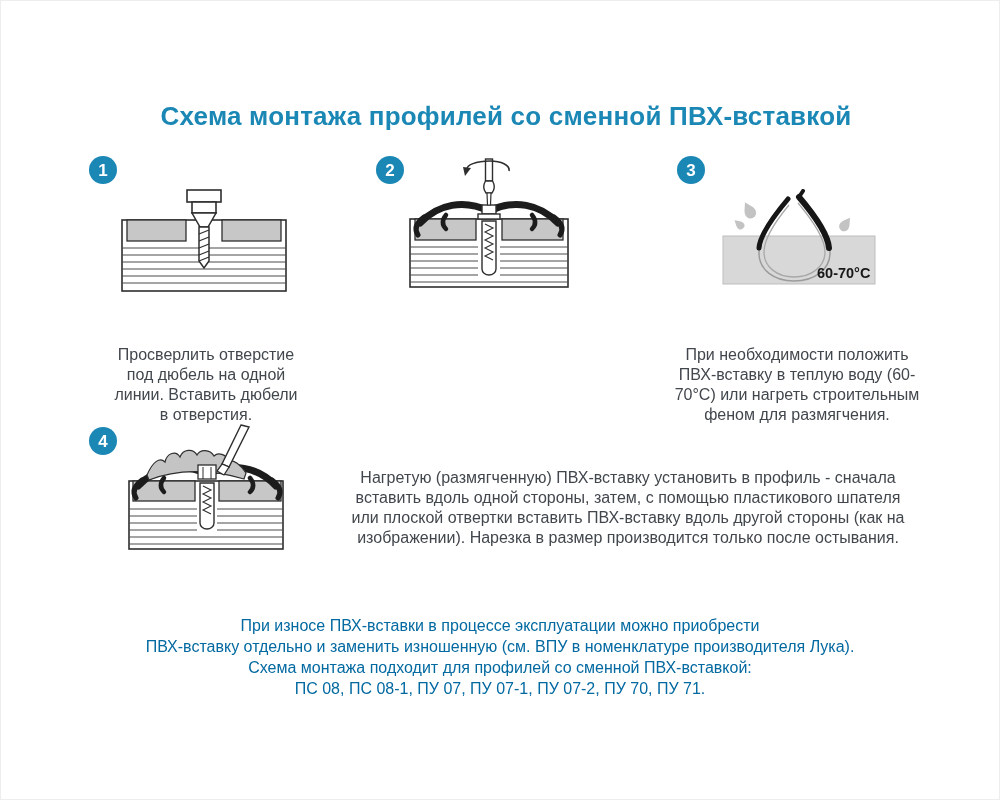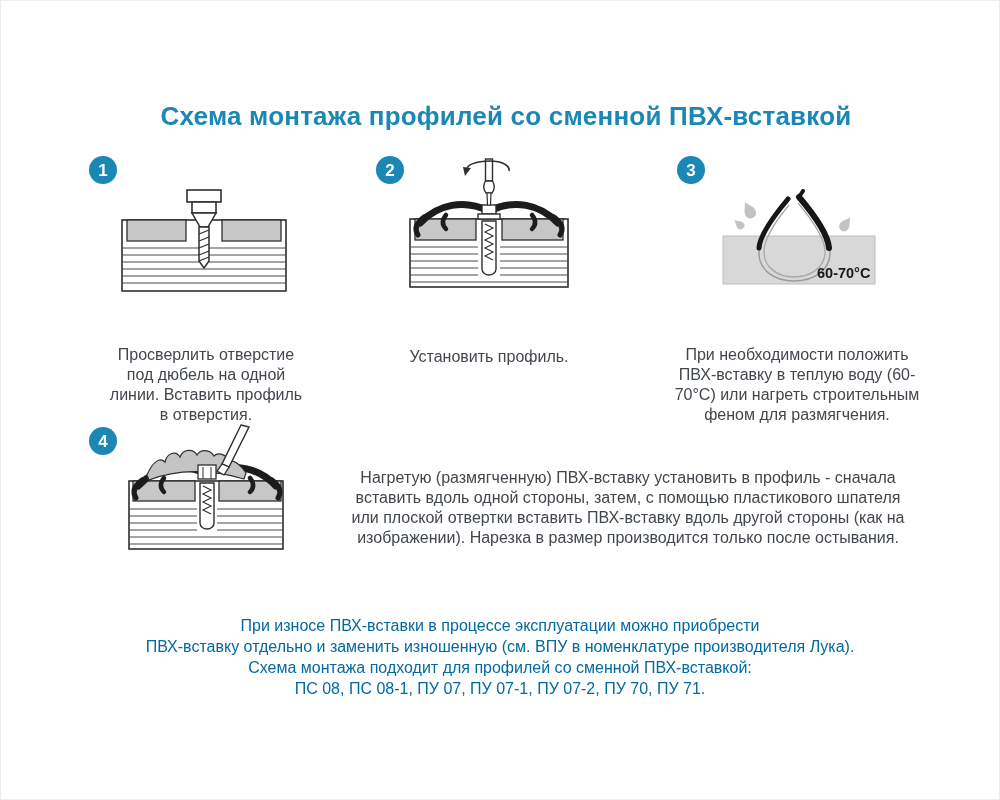--- a/index.html
+++ b/index.html
@@ -84,21 +84,21 @@
     <rect x="8" y="31" width="59" height="21" fill="#c7c7c7" stroke="#2e2e2e" stroke-width="1.3"></rect>
     <rect x="103" y="31" width="59" height="21" fill="#c7c7c7" stroke="#2e2e2e" stroke-width="1.3"></rect>
     <rect x="68" y="1" width="34" height="12" fill="#ffffff" stroke="#2e2e2e" stroke-width="1.6"></rect>
     <rect x="73" y="13" width="24" height="11" fill="#ffffff" stroke="#2e2e2e" stroke-width="1.6"></rect>
     <polygon points="73,24 97,24 89,38 81,38" fill="#ffffff" stroke="#2e2e2e" stroke-width="1.5"></polygon>
     <path d="M80,38 L90,38 L90,72 L85,79 L80,72 Z" fill="#ffffff" stroke="#2e2e2e" stroke-width="1.5"></path>
     <path d="M80,45 L90,41 M80,52 L90,48 M80,59 L90,55 M80,66 L90,62 M80,72 L90,68" stroke="#2e2e2e" stroke-width="1.2" fill="none"></path>
   </svg>
   <p class="caption caption-1">Просверлить отверстие
 под дюбель на одной
-линии. Вставить профиль
+линии. Вставить дюбели
 в отверстия.</p>
 
   <div class="badge badge-2">2</div>
   <svg class="illus illus-2" width="170" height="137" viewBox="0 0 170 137">
     <rect x="6" y="63" width="158" height="68" fill="#ffffff" stroke="#2e2e2e" stroke-width="1.6"></rect>
     <path d="M6,91 H164 M6,98 H164 M6,105 H164 M6,112 H164 M6,119 H164 M6,126 H164" stroke="#4a4a4a" stroke-width="1" fill="none"></path>
     <rect x="11" y="63" width="61" height="21" fill="#c7c7c7" stroke="#2e2e2e" stroke-width="1.3"></rect>
     <rect x="98" y="63" width="61" height="21" fill="#c7c7c7" stroke="#2e2e2e" stroke-width="1.3"></rect>
     <rect x="74" y="85" width="22" height="36" fill="#ffffff" stroke="none"></rect>
     <path d="M78,65 h14 v48 a7,6 0 0 1 -14,0 z" fill="#ffffff" stroke="#2e2e2e" stroke-width="1.4"></path>
@@ -110,21 +110,20 @@
     <path d="M150,61 C158,67 160,73 156,79" stroke="#1c1c1c" stroke-width="5" fill="none" stroke-linecap="round"></path>
     <path d="M128,59 C132,64 132,69 128,73" stroke="#1c1c1c" stroke-width="4.5" fill="none" stroke-linecap="round"></path>
     <rect x="78" y="49" width="14" height="9" fill="#ffffff" stroke="#2e2e2e" stroke-width="1.4"></rect>
     <rect x="74" y="58" width="22" height="5" fill="#ffffff" stroke="#2e2e2e" stroke-width="1.4"></rect>
     <rect x="81.5" y="3" width="7" height="22" fill="#ffffff" stroke="#2e2e2e" stroke-width="1.4"></rect>
     <path d="M81.5,25 C79,29 79,33 82,37 L88,37 C91,33 91,29 88.5,25 Z" fill="#ffffff" stroke="#2e2e2e" stroke-width="1.4"></path>
     <path d="M83,37 L87,37 L86.5,49 L83.5,49 Z" fill="#ffffff" stroke="#2e2e2e" stroke-width="1.2"></path>
     <path d="M105,15 C106,9 97,5 86,5 C72,5 62,9 63,14" fill="none" stroke="#2e2e2e" stroke-width="1.6"></path>
     <polygon points="59,11 67,12 61,20" fill="#2e2e2e"></polygon>
   </svg>
-  <p class="caption caption-2">Установить профиль.</p>
 
   <div class="badge badge-3">3</div>
   <svg class="illus illus-3" width="190" height="105" viewBox="0 0 190 105">
     <rect x="10" y="47" width="152" height="48" fill="#d8d8d8" stroke="#bdbdbd" stroke-width="1"></rect>
     <path d="M75,12 C58,32 46,50 46,64 C46,81 61,92 81,92 C101,92 117,81 117,64 C117,50 104,30 86,10" fill="none" stroke="#9b9b9b" stroke-width="1.5"></path>
     <path d="M76,16 C61,34 51,51 51,63 C51,78 64,88 81,88 C98,88 112,78 112,63 C112,51 101,33 85,14" fill="none" stroke="#a8a8a8" stroke-width="1.3"></path>
     <path d="M75,10 C59,29 47,46 46,59" fill="none" stroke="#161616" stroke-width="5" stroke-linecap="round"></path>
     <path d="M86,8 C103,28 115,46 116,59" fill="none" stroke="#161616" stroke-width="6" stroke-linecap="round"></path>
     <path d="M86,8 L90,2" fill="none" stroke="#161616" stroke-width="4" stroke-linecap="round"></path>
     <path d="M4.5,0 C7,4.5 9,6.5 9,9.5 a4.5,4.5 0 1 1 -9,0 C0,6.5 2,4.5 4.5,0 Z" fill="#c3c3c3" transform="translate(27,16) rotate(-28) scale(1.25)"></path>

